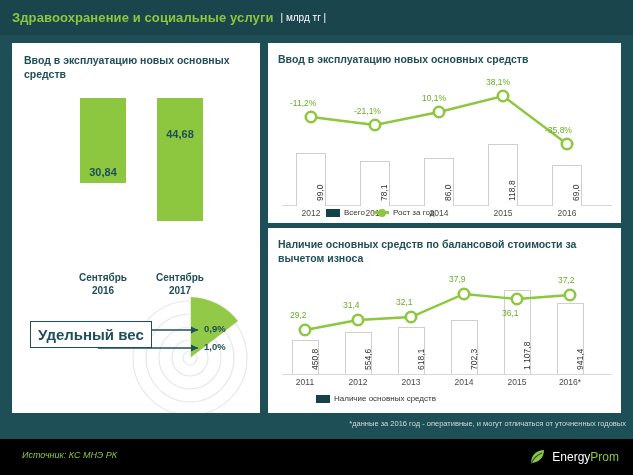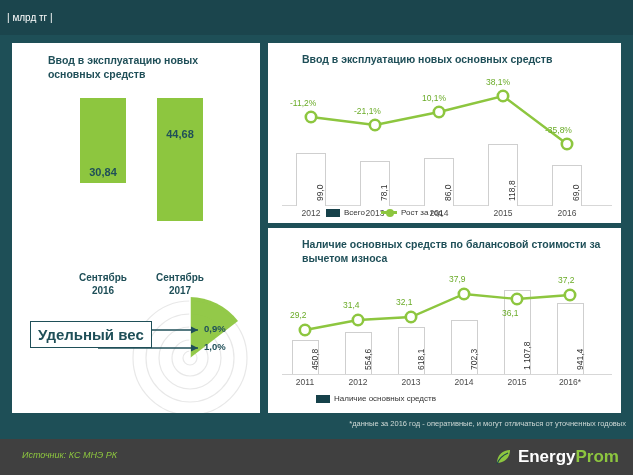--- a/index.html
+++ b/index.html
@@ -37,21 +37,20 @@
     position:absolute; left:268px; top:43px; width:353px; height:180px;
     background:#ffffff;
   }
   .panel-right-bottom {
     position:absolute; left:268px; top:228px; width:353px; height:185px;
     background:#ffffff;
   }
   .panel-title {
     color:#1f4f58; font-size:10.5px; font-weight:bold; line-height:14px;
     padding:10px 12px 0 12px;
-    margin-left:24px;
   }
   .panel-title.rt { padding:9px 10px 0 10px; font-size:10.5px;}
   
   .lbars {
     position:absolute; left:0; top:55px; width:248px; height:170px;
   }
   .lbar-wrap { position:absolute; bottom:0; width:68px; }
   .lbar { background:#8dc63f; width:46px; }
   .lbar-lbl {
     position:absolute; width:90px; text-align:center; left:-22px;
@@ -92,39 +91,40 @@
   }
   .lg-txt { color:#333333; font-size:8px; }
   
   .footnote {
     position:absolute; left:226px; top:419px; width:400px;
     color:#cfd9d6; font-size:7.5px; text-align:right;
     line-height:10px;
   }
   .footer {
     position:absolute; left:0; bottom:0; width:633px; height:36px;
-    background:#404040;
+    background:#000000;
   }
   .source {
     position:absolute; left:22px; top:11px;
     color:#8dc63f; font-size:9px; font-style:italic;
   }
   .brand {
     position:absolute; right:14px; top:8px;
     display:flex; align-items:center; gap:5px;
   }
-  .brand-txt { color:#ffffff; font-size:17px; font-weight:bold; }
+  .brand-txt { color:#ffffff; font-size:12px; font-weight:normal; }
   .brand-txt i { color:#8dc63f; font-style:normal; }
 </style>
 </head>
 <body>
 
 <div class="page">
 
   <div class="header">
+    <span class="header-title">Здравоохранение и социальные услуги</span>
     <span class="header-sub">| млрд тг |</span>
   </div>
 
   <div class="panel-left">
     <div class="panel-title">Ввод в эксплуатацию новых основных средств</div>
 
     <div class="lbars">
 
       <div class="lbar-wrap" style="left:68px; height:170px;">
         <div class="lbar-lbl" style="bottom:90px;">30,84</div>
@@ -208,21 +208,21 @@
       <div class="pt-lbl" style="left:277px; top:82px;">-35,8%</div>
 
       <div class="cat-lbl" style="left:18px;  top:165px; width:50px;">2012</div>
       <div class="cat-lbl" style="left:82px;  top:165px; width:50px;">2013</div>
       <div class="cat-lbl" style="left:146px; top:165px; width:50px;">2014</div>
       <div class="cat-lbl" style="left:210px; top:165px; width:50px;">2015</div>
       <div class="cat-lbl" style="left:274px; top:165px; width:50px;">2016</div>
     </div>
   </div>
 
-  <div class="legend" style="left:326px; top:208px; gap:16px;text-align:right;">
+  <div class="legend" style="left:326px; top:208px; gap:8px;text-align:right;">
     <div class="legend-item">
       <span class="lg-sw-bar dark"></span>
       <span class="lg-txt">Всего</span>
     </div>
     <div class="legend-item">
       <span class="lg-sw-line"></span>
       <span class="lg-txt">Рост за год</span>
     </div>
   </div>
 

